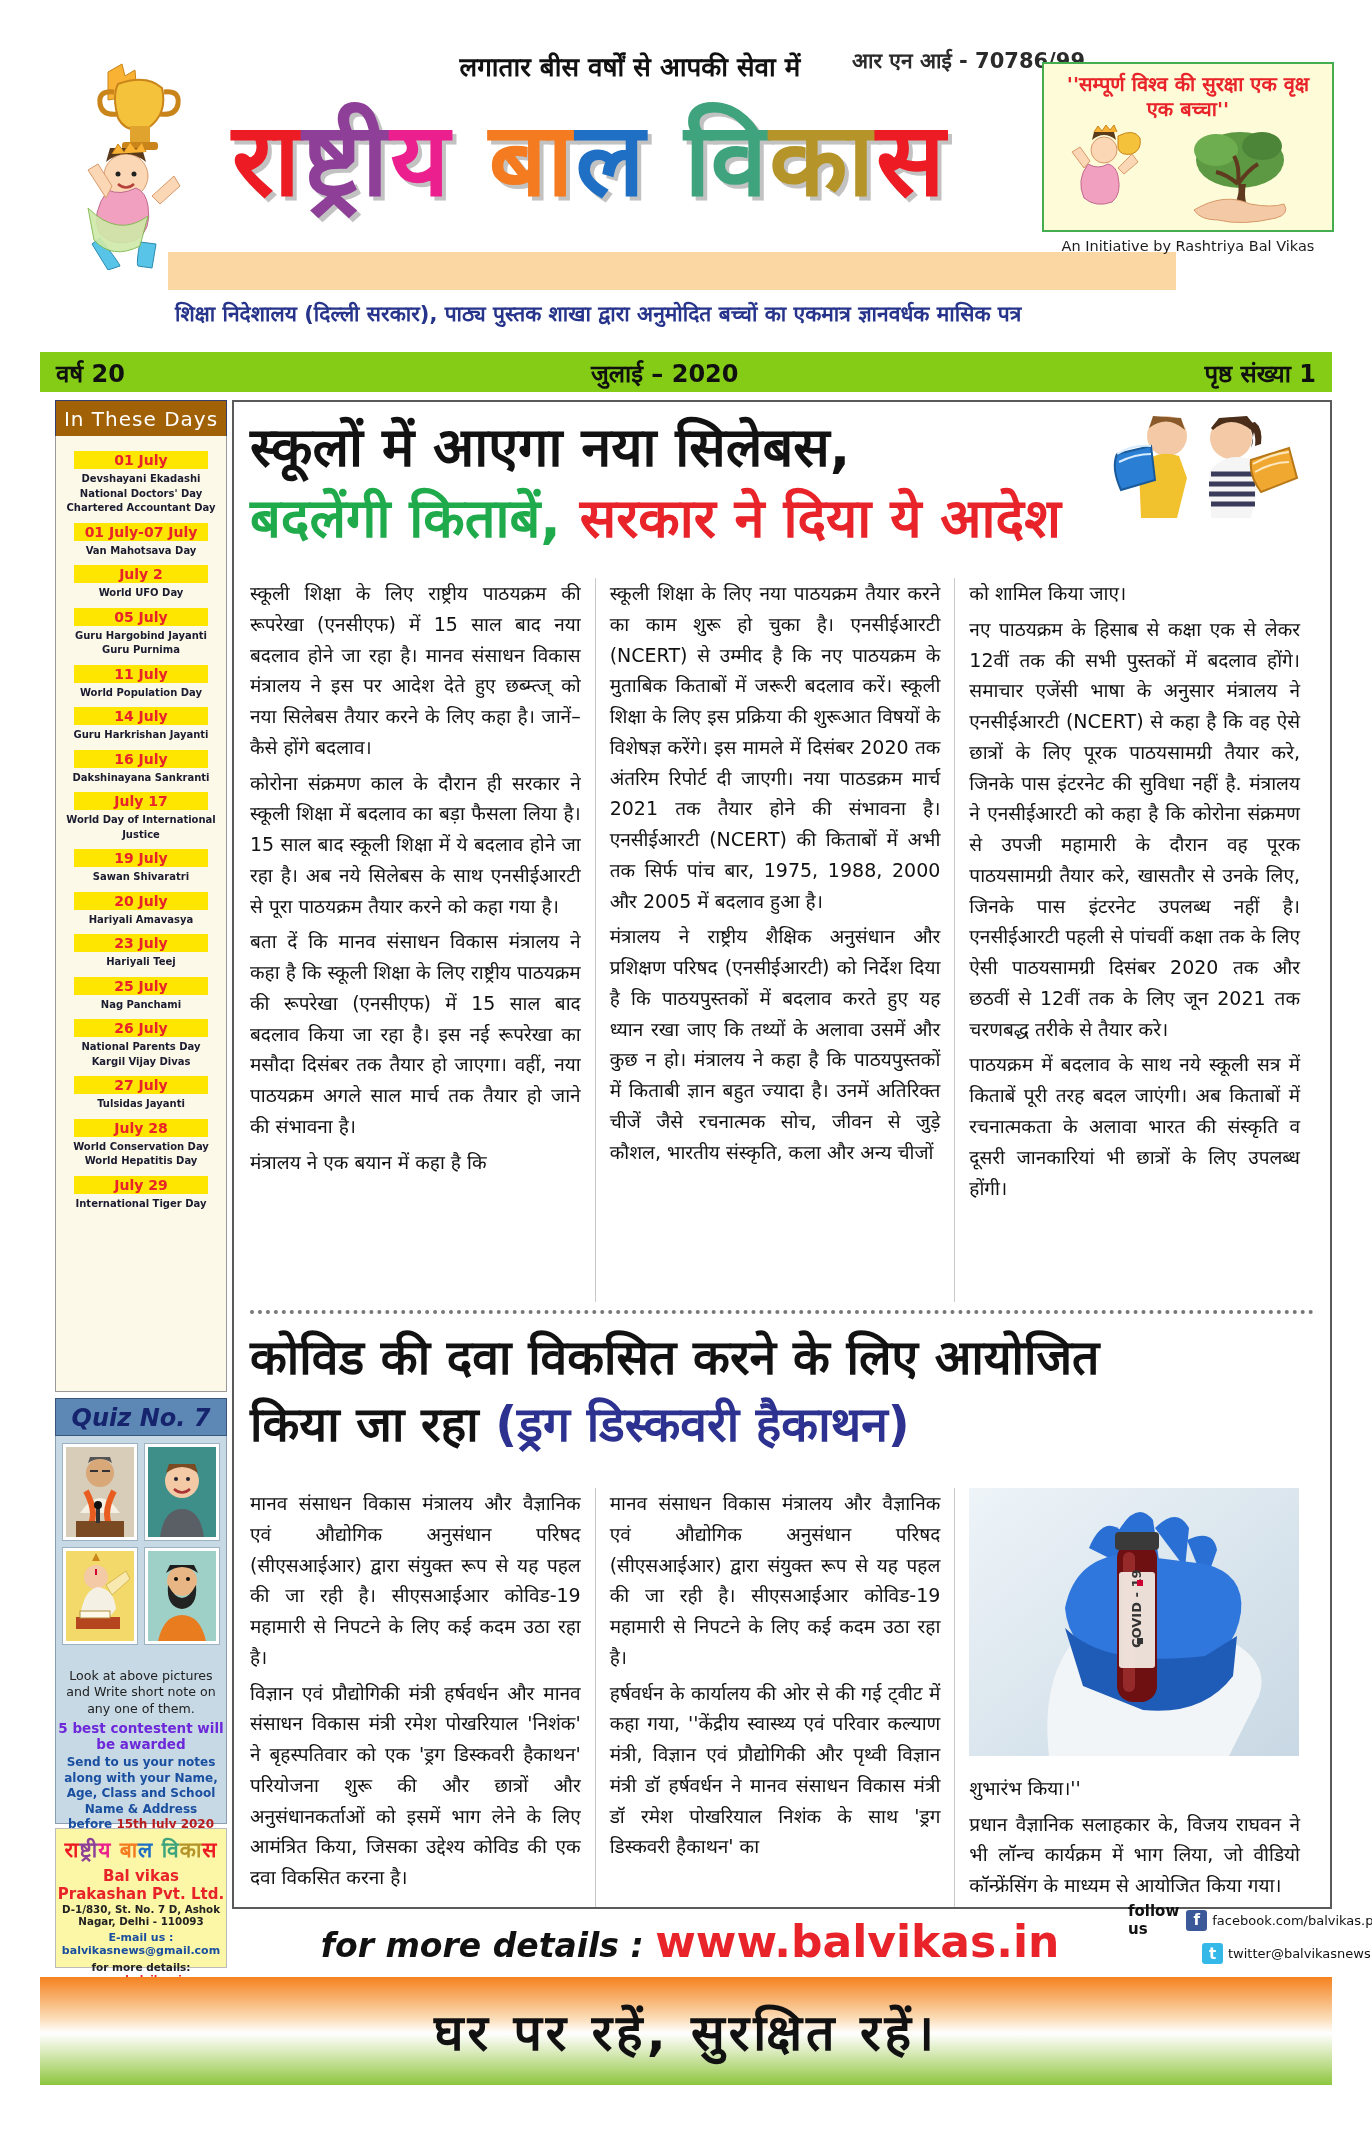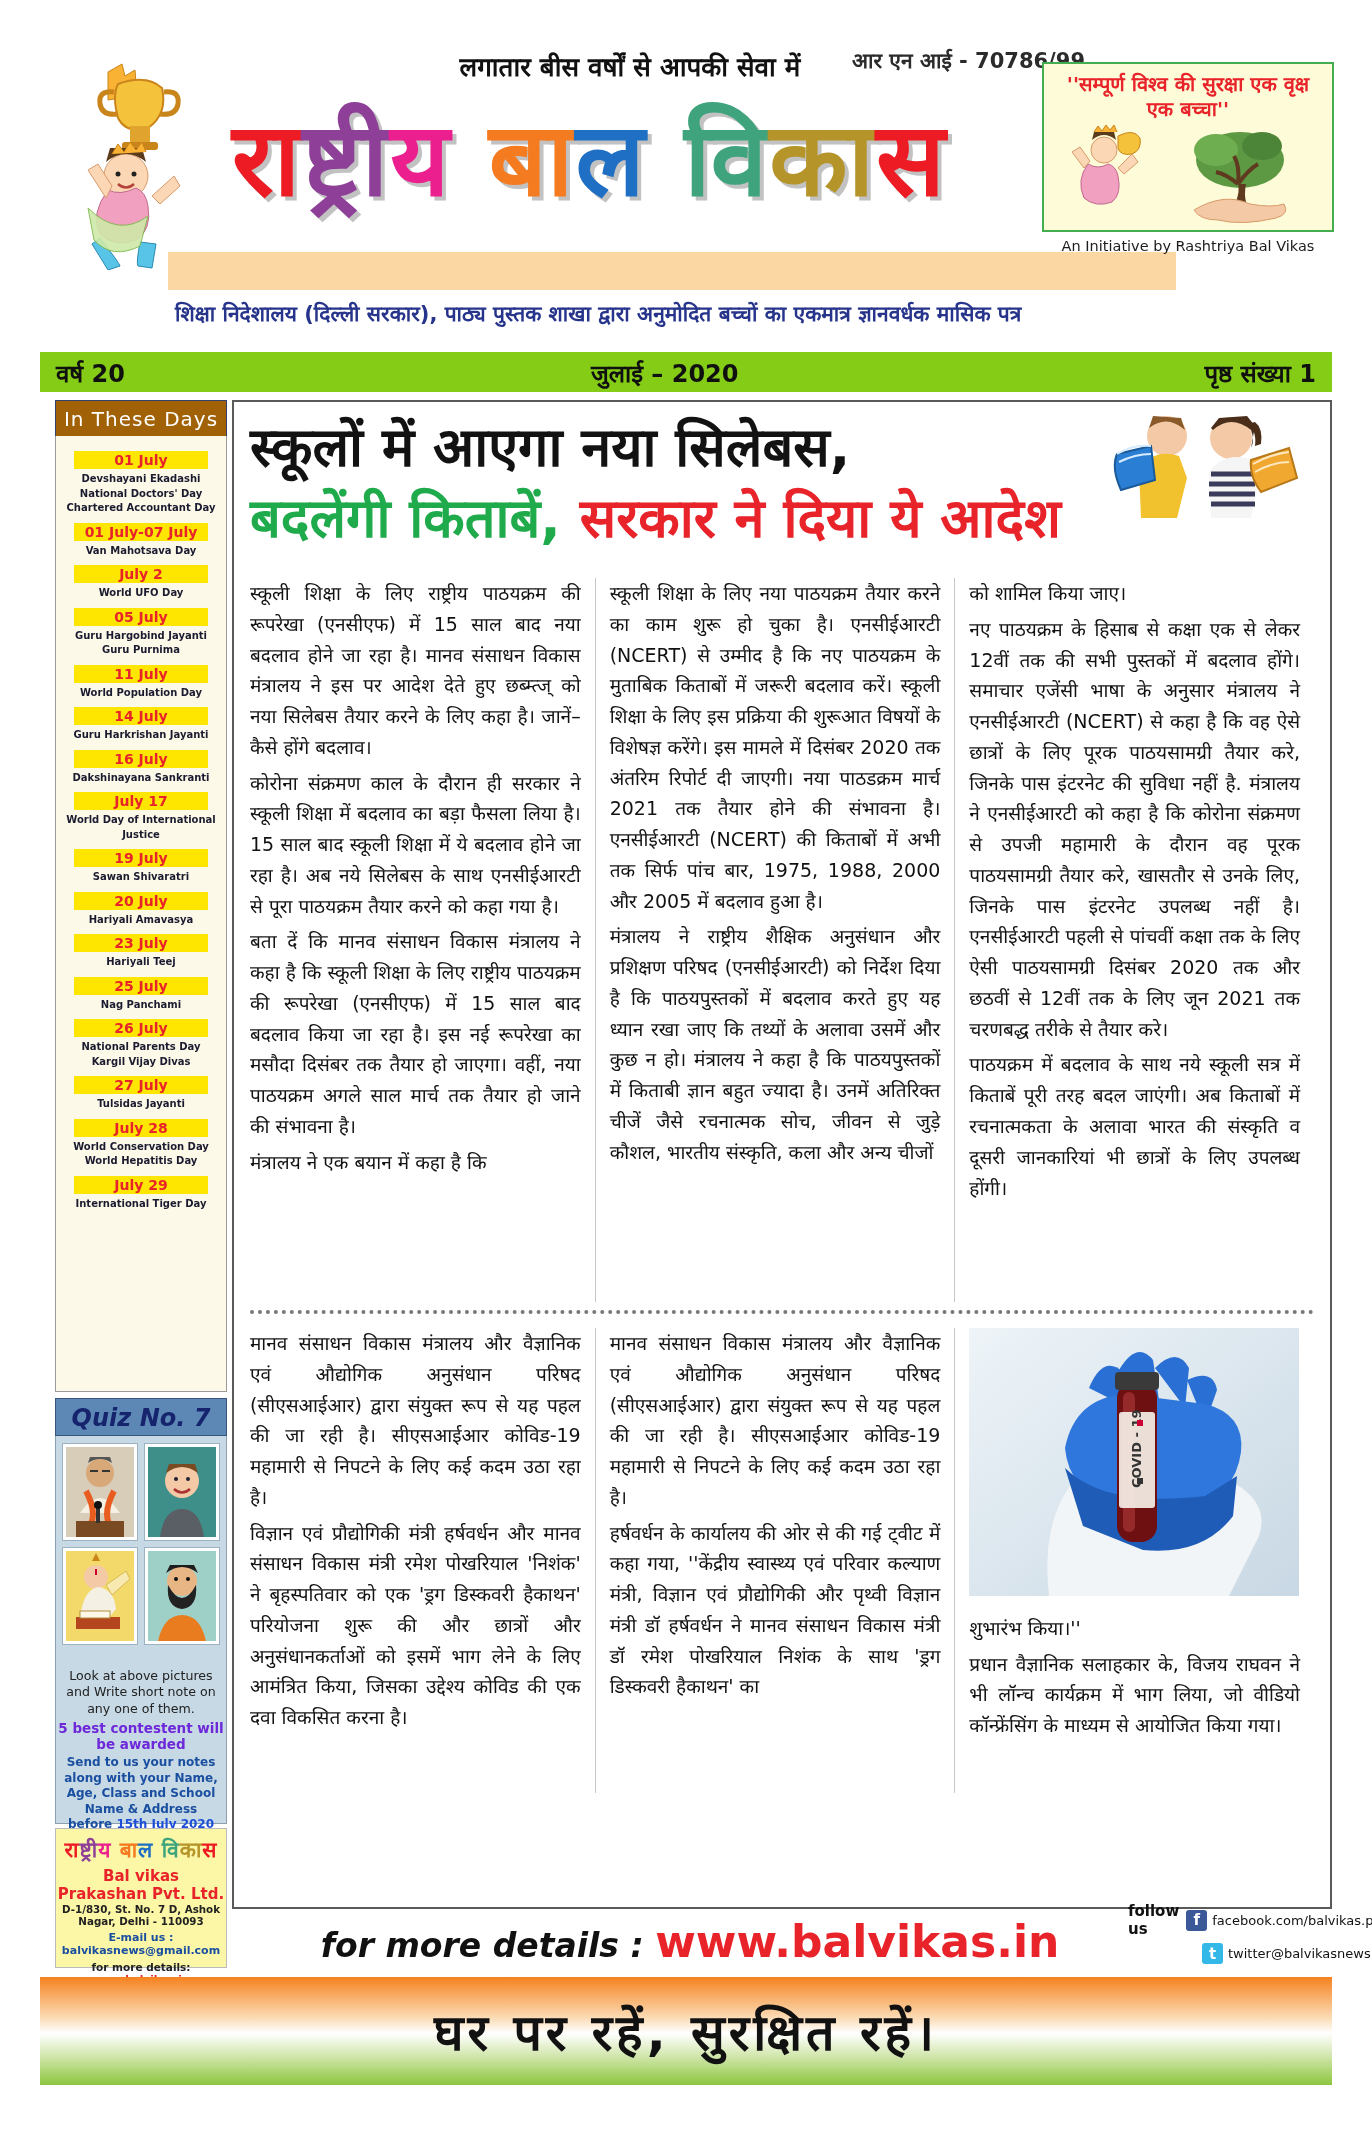--- a/index.html
+++ b/index.html
@@ -41,21 +41,21 @@
              text-align:center; line-height:38px; font-size:24px; font-weight:bold; font-style:italic;
              color:#16246e; border:1px solid #3a557a; }
   .quiz-box { position:absolute; left:55px; top:1436px; width:172px; height:388px; background:#c7d9e5;
              border:1px solid #8aa0b0; border-top:none; text-align:center; padding-top:8px; }
   .quiz-grid { display:grid; grid-template-columns:74px 74px; gap:8px; justify-content:center; }
   .quiz-photo { width:74px; height:96px; background:#fff; border:3px solid #ffffff;
              box-shadow:0 0 0 1px #9db2c0; overflow:hidden; }
   .quiz-line1 { margin-top:24px; font-size:12.6px; color:#222; line-height:1.3; padding:0 4px; }
   .quiz-line2 { margin-top:3px; font-size:13.5px; font-weight:bold; color:#6d28d9; }
   .quiz-line3 { margin-top:3px; font-size:12px; font-weight:bold; color:#1a4fa0; line-height:1.3; padding:0 5px;}
-  .quiz-line3 .due { color:#1d4ed8; }
+  .quiz-line3 .due { color:#b91c1c; }
   .pub-box { position:absolute; left:55px; top:1828px; width:172px; height:140px; background:#fbf7a6;
              border:1px solid #bbb; text-align:center; padding-top:6px; }
   .pub-logo { font-size:21px; font-weight:bold; letter-spacing:1px; white-space:nowrap; }
   .pub-company { font-size:15px; font-weight:bold; color:#e8232a; margin-top:4px; }
   .pub-address { font-size:10.3px; font-weight:bold; color:#222; }
   .pub-email { font-size:11px; font-weight:bold; color:#1a4fa0; margin-top:4px; }
   .pub-more { font-size:10.5px; font-weight:bold; color:#222; margin-top:4px; }
   .pub-more .site { color:#e8232a; }
 
   
@@ -304,20 +304,26 @@
         </div>
       <div class="col">
           <p>को शामिल किया जाए।</p>
           <p>नए पाठयक्रम के हिसाब से कक्षा एक से लेकर 12वीं तक की सभी पुस्तकों में बदलाव होंगे। समाचार एजेंसी भाषा के अनुसार मंत्रालय ने एनसीईआरटी (NCERT) से कहा है कि वह ऐसे छात्रों के लिए पूरक पाठयसामग्री तैयार करे, जिनके पास इंटरनेट की सुविधा नहीं है. मंत्रालय ने एनसीईआरटी को कहा है कि कोरोना संक्रमण से उपजी महामारी के दौरान वह पूरक पाठयसामग्री तैयार करे, खासतौर से उनके लिए, जिनके पास इंटरनेट उपलब्ध नहीं है। एनसीईआरटी पहली से पांचवीं कक्षा तक के लिए ऐसी पाठयसामग्री दिसंबर 2020 तक और छठवीं से 12वीं तक के लिए जून 2021 तक चरणबद्ध तरीके से तैयार करे।</p>
           <p>पाठयक्रम में बदलाव के साथ नये स्कूली सत्र में किताबें पूरी तरह बदल जाएंगी। अब किताबों में रचनात्मकता के अलावा भारत की संस्कृति व दूसरी जानकारियां भी छात्रों के लिए उपलब्ध होंगी।</p>
         </div>
     </div>
 
     <div class="dotted-sep"></div>
 
+    <div class="a2-head">
+      <div class="hl2">कोविड की दवा विकसित करने के लिए आयोजित</div>
+      <div class="hl2">
+        <span>किया जा रहा </span><span class="navy">(ड्रग डिस्कवरी हैकाथन)</span>
+      </div>
+    </div>
 
     <div class="cols a2-cols">
       <div class="col">
           <p>मानव संसाधन विकास मंत्रालय और वैज्ञानिक एवं औद्योगिक अनुसंधान परिषद (सीएसआईआर) द्वारा संयुक्त रूप से यह पहल की जा रही है। सीएसआईआर कोविड-19 महामारी से निपटने के लिए कई कदम उठा रहा है।</p>
           <p>विज्ञान एवं प्रौद्योगिकी मंत्री हर्षवर्धन और मानव संसाधन विकास मंत्री रमेश पोखरियाल 'निशंक' ने बृहस्पतिवार को एक 'ड्रग डिस्कवरी हैकाथन' परियोजना शुरू की और छात्रों और अनुसंधानकर्ताओं को इसमें भाग लेने के लिए आमंत्रित किया, जिसका उद्देश्य कोविड की एक दवा विकसित करना है।</p>
         </div>
       <div class="col">
           <p>मानव संसाधन विकास मंत्रालय और वैज्ञानिक एवं औद्योगिक अनुसंधान परिषद (सीएसआईआर) द्वारा संयुक्त रूप से यह पहल की जा रही है। सीएसआईआर कोविड-19 महामारी से निपटने के लिए कई कदम उठा रहा है।</p>
           <p>हर्षवर्धन के कार्यालय की ओर से की गई ट्वीट में कहा गया, ''केंद्रीय स्वास्थ्य एवं परिवार कल्याण मंत्री, विज्ञान एवं प्रौद्योगिकी और पृथ्वी विज्ञान मंत्री डॉ हर्षवर्धन ने मानव संसाधन विकास मंत्री डॉ रमेश पोखरियाल निशंक के साथ 'ड्रग डिस्कवरी हैकाथन' का</p>
         </div>

